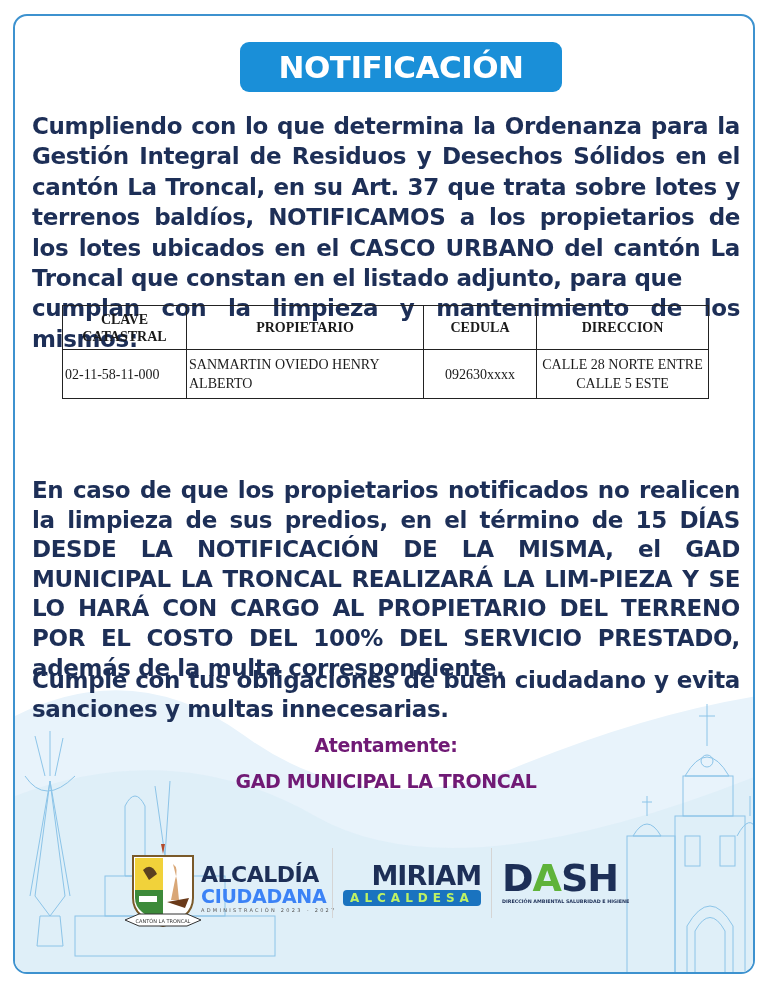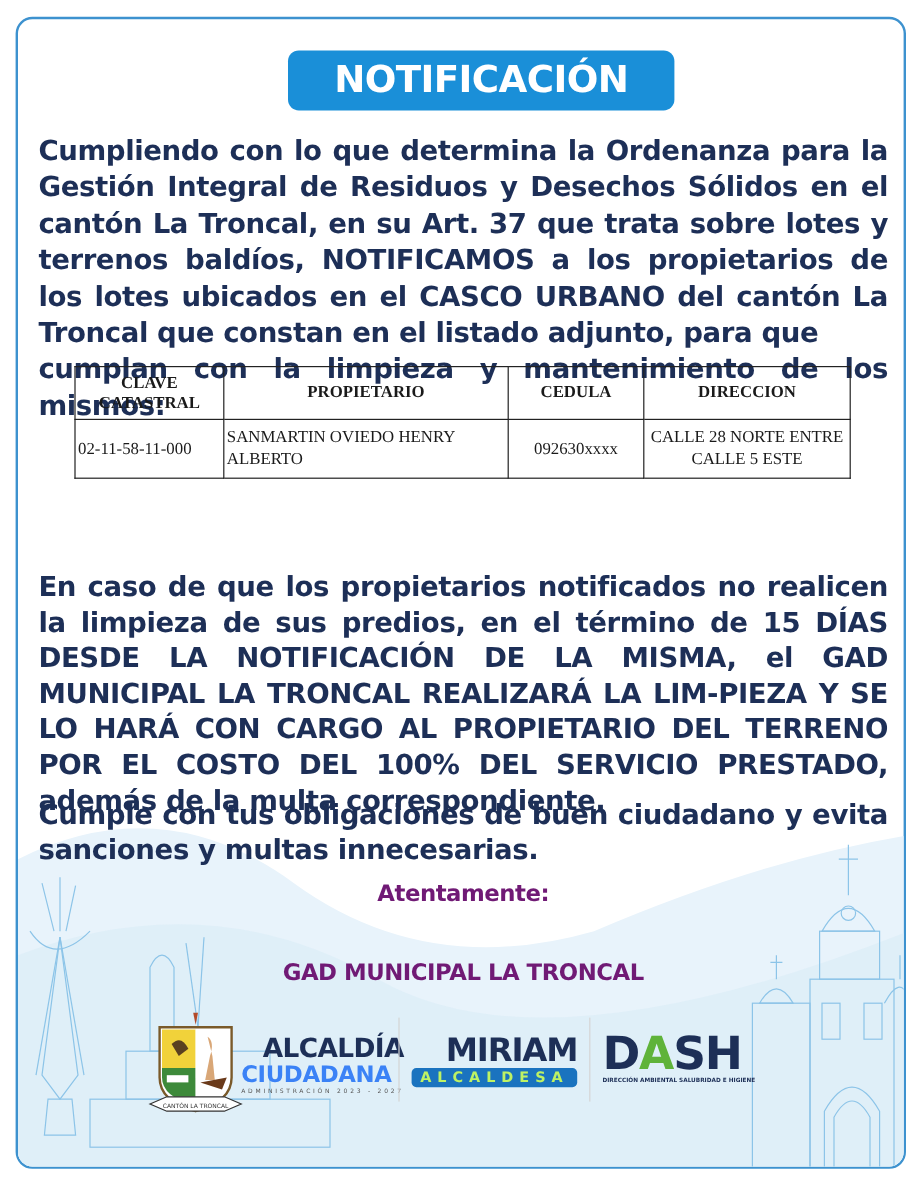--- a/index.html
+++ b/index.html
@@ -74,25 +74,25 @@
       position: absolute;
       left: 0; width: 742px;
       text-align: center;
       font-family: "DejaVu Sans", sans-serif;
       font-weight: bold;
       color: #701a75;
       letter-spacing: -0.4px;
     }
     .sign1 { top: 718px; font-size: 19px; }
     .sign2 { top: 747px; font-size: 19px; }
-    .sign3 { top: 784px; font-size: 19px; }
+    .sign3 { top: 754px; font-size: 19px; }
     .logos { position: absolute; left: 0; top: 820px; width: 742px; height: 110px; }
     .crest { position: absolute; left: 108px; top: 6px; width: 80px; height: 90px; }
     .alc { position: absolute; left: 186px; top: 28px; }
-    .alc .l1 { font-family: "DejaVu Sans", sans-serif; font-weight: bold; font-size: 22px; color: #1d2f57; letter-spacing: -0.5px; line-height: 22px; text-align: right; }
+    .alc .l1 { font-family: "DejaVu Sans", sans-serif; font-weight: bold; font-size: 22px; color: #1d2f57; letter-spacing: -0.5px; line-height: 22px; }
     .alc .l2 { font-family: "DejaVu Sans", sans-serif; font-weight: bold; font-size: 19px; color: #3b82f6; letter-spacing: -0.3px; line-height: 20px; }
     .alc .l3 { font-family: "DejaVu Sans", sans-serif; font-size: 5px; letter-spacing: 2.3px; color: #555; line-height: 8px; }
     .vsep { position: absolute; width: 1px; background: #d5d5d5; top: 12px; height: 70px; }
     .miriam { position: absolute; left: 328px; top: 26px; width: 138px; }
     .miriam .m1 { font-family: "DejaVu Sans", sans-serif; font-weight: bold; font-size: 27px; color: #1d2f57; letter-spacing: -1px; line-height: 28px; text-align: right; }
     .miriam .m2 {
       background: #1a73bf; color: #bef264; border-radius: 4px;
       font-family: "DejaVu Sans", sans-serif; font-weight: bold; font-size: 12px;
       letter-spacing: 5px; text-align: center; line-height: 16px; height: 16px;
     }

